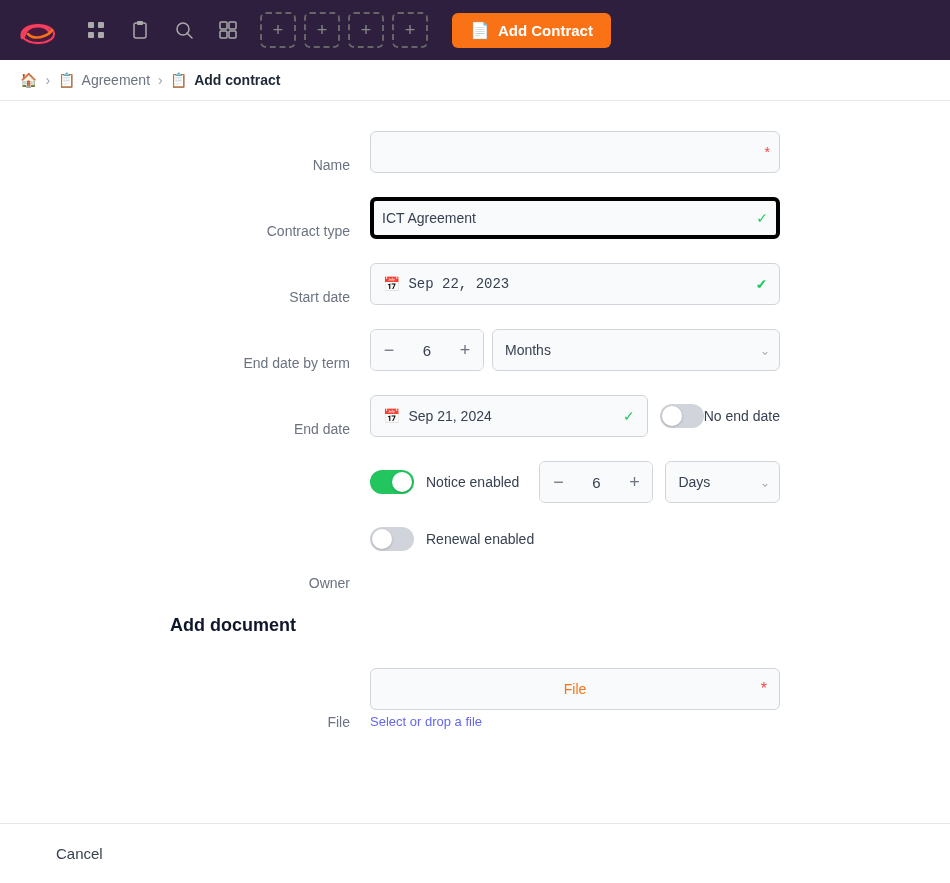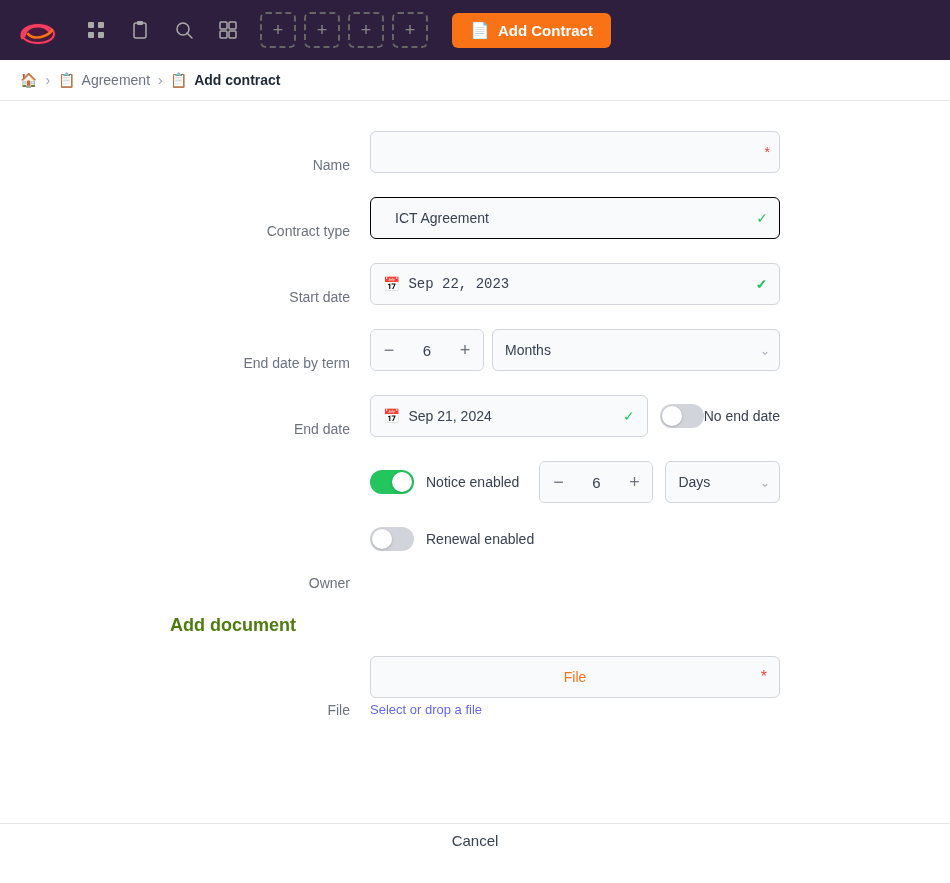--- a/index.html
+++ b/index.html
@@ -97,23 +97,23 @@
 
     .name-input-wrap { position: relative; }
     .name-input-wrap .req-star {
       position: absolute; right: 10px; top: 50%; transform: translateY(-50%);
       color: #ef4444; font-size: 14px; pointer-events: none;
     }
 
     .select-field {
       width: 100%;
       height: 42px;
-      border: 1px solid #000000;
-      border-radius: 6px;
-      padding: 0 24px;
+      border: 4px solid #000000;
+      border-radius: 6px;
+      padding: 0 8px;
       font-size: 14px;
       background: #f9fafb;
       color: #6b7280;
       outline: none;
       appearance: none;
       cursor: pointer;
     }
     .select-wrap { position: relative; }
     .select-wrap::after {
       content: '✓';
@@ -231,22 +231,22 @@
     .toggle.off .knob { left: 2px; }
 
     
     .notice-row { display: flex; align-items: center; gap: 12px; }
     .notice-label { font-size: 14px; color: #374151; }
 
     
     .section-heading {
       font-size: 18px;
       font-weight: 600;
-      color: #4d7c0f;
-      margin-bottom: 20px;
+      color: #0f172a;
+      margin-bottom: 32px;
     }
 
     
     .file-upload-btn {
       width: 100%;
       height: 42px;
       border: 1px solid #d1d5db;
       border-radius: 6px;
       background: #f9fafb;
       display: flex; align-items: center; justify-content: center;
@@ -263,21 +263,20 @@
       position: fixed;
       bottom: 0;
       width: 950px;
       background: white;
       border-top: 1px solid #e5e7eb;
       height: 60px;
       display: flex;
       align-items: center;
       padding: 0 40px;
       gap: 25px;
-      flex-direction: column;
     }
     .cancel-btn {
       background: none;
       border: none;
       color: #374151;
       font-size: 15px;
       cursor: pointer;
       padding: 8px 16px;
     }
     .save-btn {

